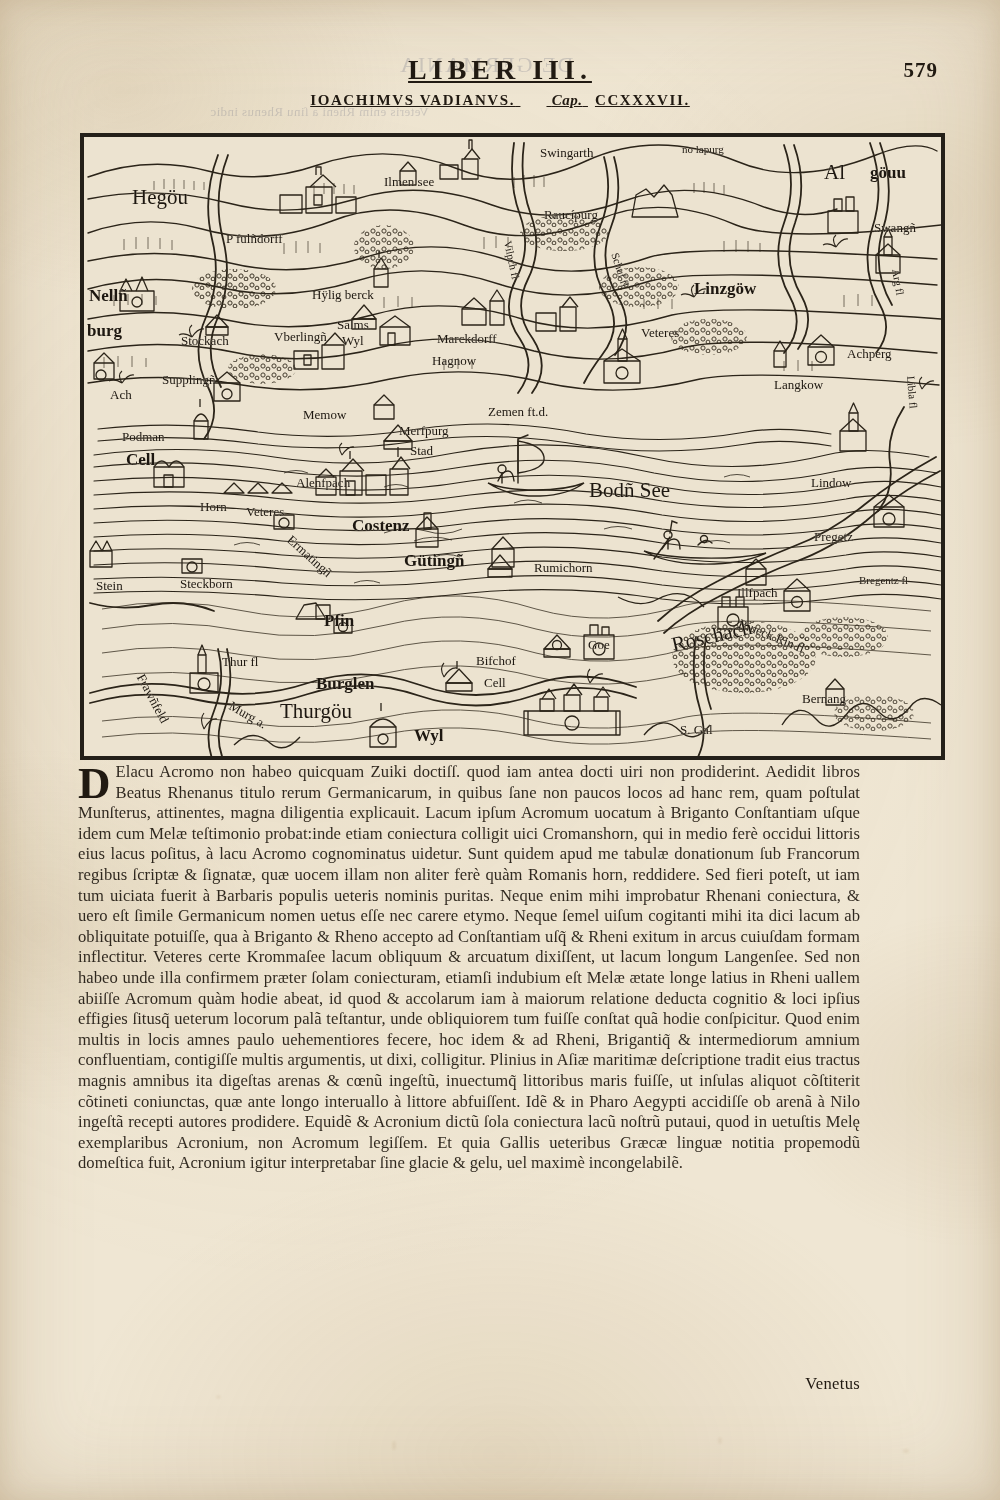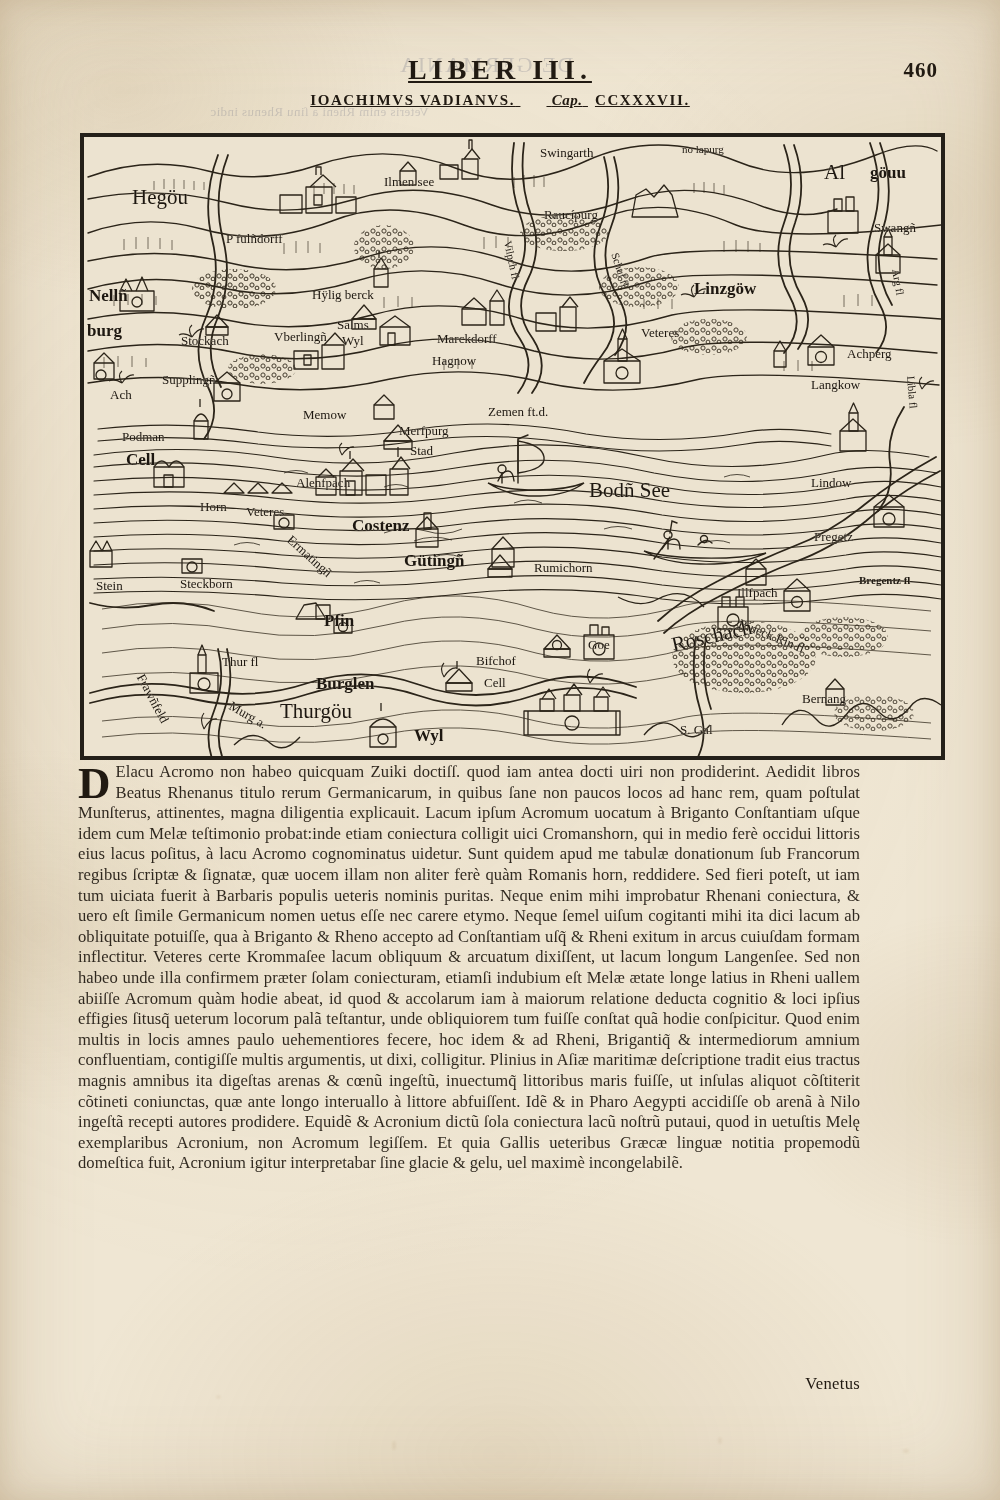--- a/index.html
+++ b/index.html
@@ -108,21 +108,21 @@
 <div class="foxing" style="left:118px;top:198px;width:7px;height:5px;"></div>
 <div class="foxing" style="left:903px;top:1449px;width:6px;height:4px;opacity:.5;"></div>
 <div class="foxing" style="left:392px;top:1441px;width:4px;height:9px;opacity:.45;"></div>
 <div class="foxing" style="left:718px;top:1437px;width:4px;height:7px;opacity:.4;"></div>
 <div class="foxing" style="left:216px;top:1395px;width:5px;height:4px;opacity:.4;"></div>
 
 <div class="showthrough" style="left:398px;top:52px;font-size:22px;letter-spacing:2px;">DE GERMANIA</div>
 <div class="showthrough" style="left:210px;top:104px;font-size:13px;">Veteris enim Rheni a ſinu Rhenus indic</div>
 
 <div class="hdr hdr-title">LIBER III.</div>
-<div class="pageno">460</div>
+<div class="pageno">579</div>
 <div class="hdr hdr-sub">
   <span>IOACHIMVS VADIANVS.</span>
   <span class="sep"></span>
   <span class="cap">Cap.</span>
   <span style="margin-left:7px;">CCXXXVII.</span>
 </div>
 
 <div id="map-figure">
   <div class="inner-rule"></div>
 
@@ -578,21 +578,21 @@
       <div class="mlabel m-sm" style="left: 812px; top: 126px; transform-origin: 0px 50%; transform: rotate(80deg);">Arg fl</div>
       <div class="mlabel m-md" style="left: 97px; top: 196px;">Stockach</div>
       <div class="mlabel m-md" style="left: 190px; top: 192px;">Vberlingñ</div>
       <div class="mlabel m-md" style="left: 253px; top: 180px;">Salms</div>
       <div class="mlabel m-md" style="left: 258px; top: 196px;">Wyl</div>
       <div class="mlabel m-md" style="left: 353px; top: 194px;">Marckdorff</div>
       <div class="mlabel m-md" style="left: 557px; top: 188px;">Veteres</div>
       <div class="mlabel m-md" style="left: 763px; top: 209px; text-align: center;">Achperg</div>
       <div class="mlabel m-md" style="left: 348px; top: 216px;">Hagnow</div>
       <div class="mlabel m-md" style="left: 78px; top: 235px;">Supplingñ</div>
-      <div class="mlabel m-md" style="left: 727px; top: 240px; text-align: center;">Langkow</div>
+      <div class="mlabel m-md" style="left: 690px; top: 240px; text-align: center;">Langkow</div>
       <div class="mlabel m-sm" style="left: 827px; top: 233px; transform-origin: 0px 50%; transform: rotate(85deg);">Libla fl</div>
       <div class="mlabel m-md" style="left: 26px; top: 250px;">Ach</div>
       <div class="mlabel m-md" style="left: 219px; top: 270px;">Memow</div>
       <div class="mlabel m-md" style="left: 404px; top: 267px;">Zemen ft.d.</div>
       <div class="mlabel m-md" style="left: 315px; top: 286px;">Merfpurg</div>
       <div class="mlabel m-md" style="left: 38px; top: 292px;">Podman</div>
       <div class="mlabel m-md" style="left: 212px; top: 306px; margin-top: 32px;">Alenfpach</div>
       <div class="mlabel m-md" style="left: 326px; top: 306px;">Stad</div>
       <div class="mlabel m-lg" style="left: 42px; top: 313px;">Cell</div>
       <div class="mlabel m-md" style="left: 727px; top: 338px;">Lindow</div>
@@ -600,21 +600,21 @@
       <div class="mlabel m-md" style="left: 116px; top: 362px;">Horn</div>
       <div class="mlabel m-md" style="left: 162px; top: 367px;">Veteres</div>
       <div class="mlabel m-lg" style="left: 268px; top: 379px;">Costenz</div>
       <div class="mlabel m-md" style="left: 730px; top: 392px;">Pregetz</div>
       <div class="mlabel m-md" style="left: 205px; top: 393px; transform-origin: 0px 50%; transform: rotate(42deg);">Ermatingñ</div>
       <div class="mlabel m-lg" style="left: 320px; top: 414px;">Gütingñ</div>
       <div class="mlabel m-md" style="left: 450px; top: 423px;">Rumichorn</div>
       <div class="mlabel m-md" style="left: 12px; top: 441px;">Stein</div>
       <div class="mlabel m-md" style="left: 96px; top: 439px;">Steckborn</div>
       <div class="mlabel m-md" style="left: 653px; top: 448px;">Illfpach</div>
-      <div class="mlabel m-sm" style="left: 775px; top: 437px; font-weight: bold;">Bregentz fl</div>
+      <div class="mlabel m-sm" style="left: 775px; top: 437px;">Bregentz fl</div>
       <div class="mlabel m-lg" style="left: 240px; top: 474px;">Pfin</div>
       <div class="mlabel m-md" style="left: 655px; top: 478px; transform-origin: 0px 50%; transform: rotate(22deg);">Rineck Rin fl</div>
       <div class="mlabel m-md" style="left: 504px; top: 500px;">Goe</div>
       <div class="mlabel m-xl" style="left: 588px; top: 496px; transform-origin: 0px 50%; transform: rotate(-13deg);">Roschach</div>
       <div class="mlabel m-md" style="left: 138px; top: 517px;">Thur fl</div>
       <div class="mlabel m-md" style="left: 392px; top: 516px;">Bifchof</div>
       <div class="mlabel m-lg" style="left: 232px; top: 537px;">Burglen</div>
       <div class="mlabel m-md" style="left: 400px; top: 538px;">Cell</div>
       <div class="mlabel m-md" style="left: 56px; top: 530px; transform-origin: 0px 50%; transform: rotate(62deg);">Frawñfeld</div>
       <div class="mlabel m-md" style="left: 718px; top: 554px;">Bernang</div>

